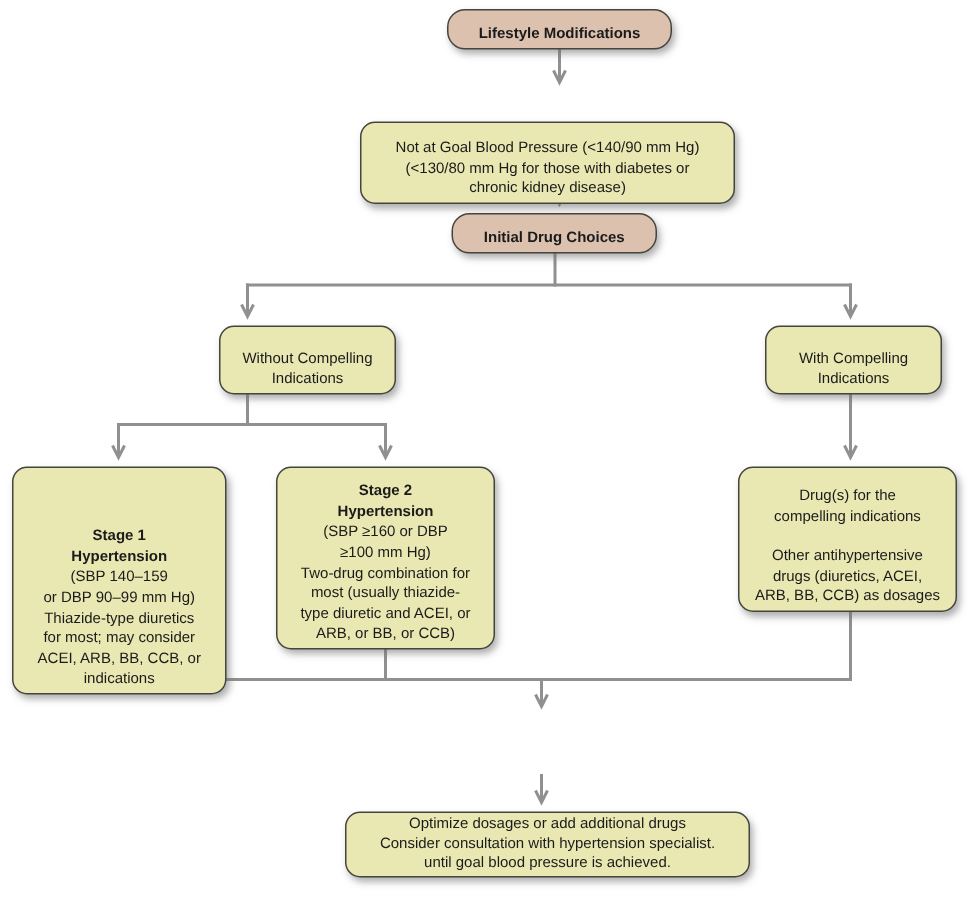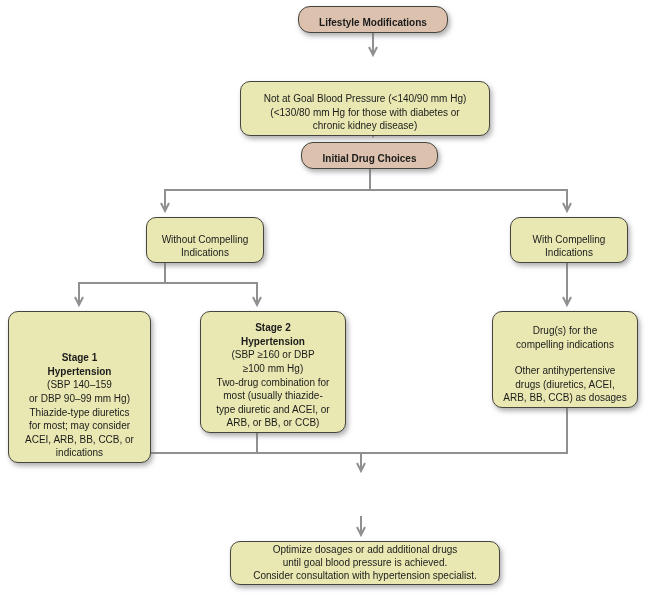--- a/index.html
+++ b/index.html
@@ -26,21 +26,21 @@
   .gap{height:13px;}
   .ln{min-height:13px;}
 
   
   #b-lifestyle{left:298px;top:6px;width:150px;height:27px;}
   #b-goalbp1{left:240px;top:61px;width:250px;height:55px;margin-top:20px;}
   #b-initial{left:301px;top:142px;width:137px;height:27px;}
   #b-without{left:106px;top:217px;width:118px;height:46px;margin-left:40px;}
   #b-with{left:510px;top:217px;width:118px;height:46px;}
   #b-stage1{left:8px;top:311px;width:143px;height:152px;}
-  #b-stage2{left:200px;top:311px;width:146px;height:122px;}
+  #b-stage2{left:184px;top:311px;width:146px;height:122px;}
   #b-drugs{left:492px;top:311px;width:146px;height:97px;}
   #b-goalbp2{left:297px;top:477px;width:124px;height:40px;}
   #b-optimize{left:230px;top:541px;width:270px;height:44px;}
 </style>
 </head>
 <body>
 
 <div id="stage">
 
   <svg id="connectors" width="650" height="605" viewBox="0 0 650 605">
@@ -121,17 +121,17 @@
     <div class="ln">compelling indications</div>
     <div class="gap"></div>
     <div class="ln">Other antihypertensive</div>
     <div class="ln">drugs (diuretics, ACEI,</div>
     <div class="ln">ARB, BB, CCB) as dosages</div>
   </div>
 
 
   <div class="node yellow" id="b-optimize">
     <div class="ln">Optimize dosages or add additional drugs</div>
+    <div class="ln">Consider consultation with hypertension specialist.</div>
     <div class="ln">until goal blood pressure is achieved.</div>
-    <div class="ln">Consider consultation with hypertension specialist.</div>
   </div>
 
 </div>
 
 </body></html>

